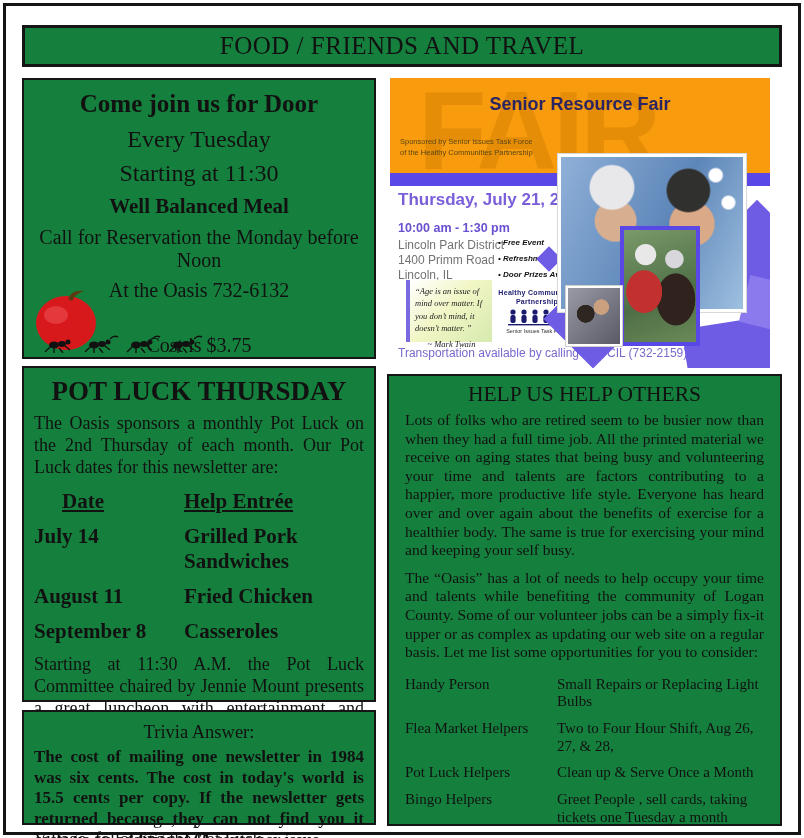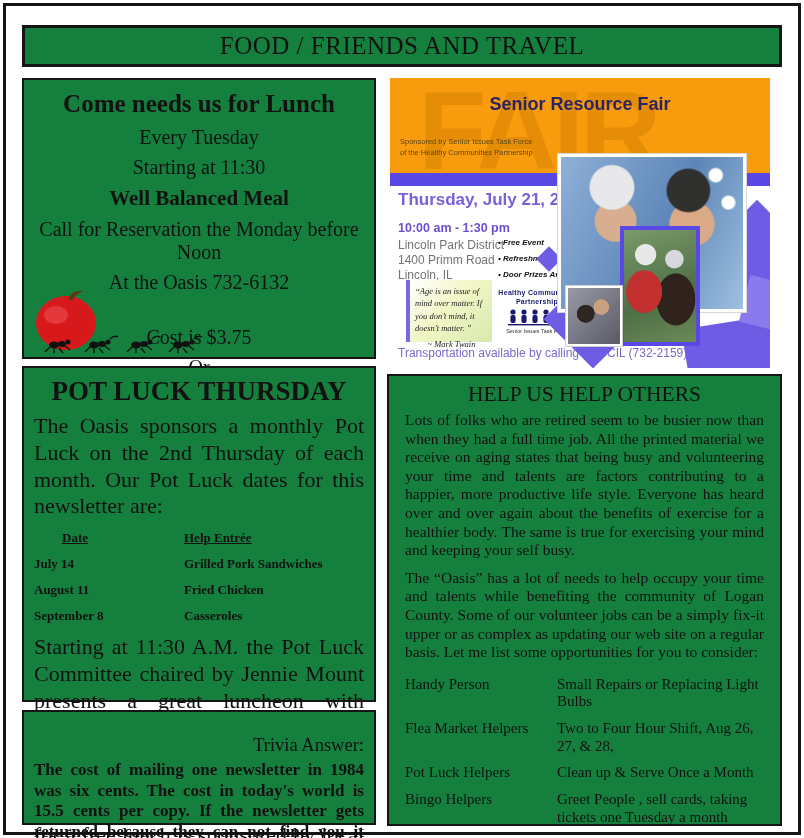--- a/index.html
+++ b/index.html
@@ -10,21 +10,21 @@
   .box{position:absolute;background:#15803d;border:2px solid #151515;box-sizing:border-box;}
 
   
   .header-box{left:22px;top:25px;width:760px;height:42px;border-width:3px;
               display:flex;align-items:center;justify-content:center;}
   .header-box span{font-size:25px;letter-spacing:.5px;}
 
   
   .lunch{left:22px;top:78px;width:354px;height:281px;text-align:center;padding-top:8px;}
   .lunch .t{font-size:25px;font-weight:bold;margin:2px 0 8px;}
-  .lunch .l1{font-size:20px;margin:7px 0;}
+  .lunch .l1{font-size:24px;margin:7px 0;}
   .lunch .lb{font-size:21px;font-weight:bold;margin:7px 0;}
   .lunch .l2{font-size:20px;margin:7px 0;}
   .lunch .gap{height:18px;}
   .apple-ants{position:absolute;left:8px;bottom:4px;}
 
   
   .flyer{position:absolute;left:390px;top:78px;width:380px;height:290px;overflow:hidden;
          background:#fff;font-family:"Liberation Sans",sans-serif;}
   .orange-band{position:absolute;left:0;top:0;width:100%;height:95px;background:#F89B0C;overflow:hidden;}
   .ghost{position:absolute;left:28px;top:-12px;font-size:112px;font-weight:bold;
@@ -78,51 +78,51 @@
   .d-behind{left:168px;top:206px;width:70px;height:70px;transform:rotate(45deg);}
   .d-left{left:150px;top:172px;width:18px;height:18px;transform:rotate(45deg);}
   .d-big{right:-26px;top:138px;width:78px;height:78px;transform:rotate(45deg);}
   .d-notch{right:40px;top:172px;width:18px;height:18px;transform:rotate(45deg);background:#fff;z-index:2;}
   .sq-1{right:-8px;bottom:-20px;width:92px;height:66px;transform:rotate(-9deg);}
   .sq-2{right:-22px;bottom:40px;width:48px;height:48px;transform:rotate(14deg);background:#8A7AEE;}
 
   
   .potluck{left:22px;top:366px;width:354px;height:336px;padding:6px 10px;}
   .potluck .t{text-align:center;font-size:27px;font-weight:bold;margin:2px 0 6px;}
-  .body-just{font-size:22px;line-height:1.22;text-align:justify;}
-  .pl-table{margin:10px 0 4px;font-size:13px;font-weight:bold;}
+  .body-just{font-size:18px;line-height:1.22;text-align:justify;}
+  .pl-table{margin:10px 0 4px;font-size:21px;font-weight:bold;}
   .pl-hrow,.pl-row{display:grid;grid-template-columns:150px 1fr;margin-bottom:10px;}
   .pl-hrow span{text-decoration:underline;}
   .pl-hrow .c1{margin-left:28px;}
   .pl-row .c2,.pl-hrow .c2{margin-left:0;}
   .pl-close{text-align:center;font-size:18px;font-weight:bold;margin-top:10px;}
 
   
   .trivia{left:22px;top:710px;width:354px;height:115px;padding:4px 10px;}
-  .trivia .t{text-align:right;font-size:18.5px;margin:19px 0 4px;}
+  .trivia .t{text-align:center;font-size:18.5px;margin:6px 0 4px;}
   .trivia .b{font-size:17px;font-weight:bold;line-height:1.22;text-align:justify;}
 
   
   .help{left:387px;top:374px;width:395px;height:452px;padding:4px 16px;}
   .help .t{text-align:center;font-size:21.5px;margin:2px 0 4px;}
   .help p{font-size:15.5px;line-height:1.2;text-align:justify;margin:0 0 9px;}
   .jobs{display:grid;grid-template-columns:152px 1fr;row-gap:9px;font-size:15px;
         line-height:1.18;margin-top:14px;}
 </style>
 </head>
 <body>
 
 <div class="frame"></div>
 
 <div class="box header-box">
   <span>FOOD / FRIENDS AND TRAVEL</span>
 </div>
 
 <div class="box lunch">
-  <div class="t">Come needs us for Lunch</div>
+  <div class="t">Come join us for Door</div>
   <div class="l1">Every Tuesday</div>
   <div class="l1">Starting at 11:30</div>
   <div class="lb">Well Balanced Meal</div>
   <div class="l2">Call for Reservation the Monday before Noon</div>
   <div class="l2">At the Oasis 732-6132</div>
   <div class="gap"></div>
   <div class="l2">Cost is $3.75</div>
   <div class="l2">Or</div>
   <div class="l2">Staying for cards the cost is $3.50</div>
   <svg class="apple-ants" width="190" height="66" viewBox="0 0 190 66">

